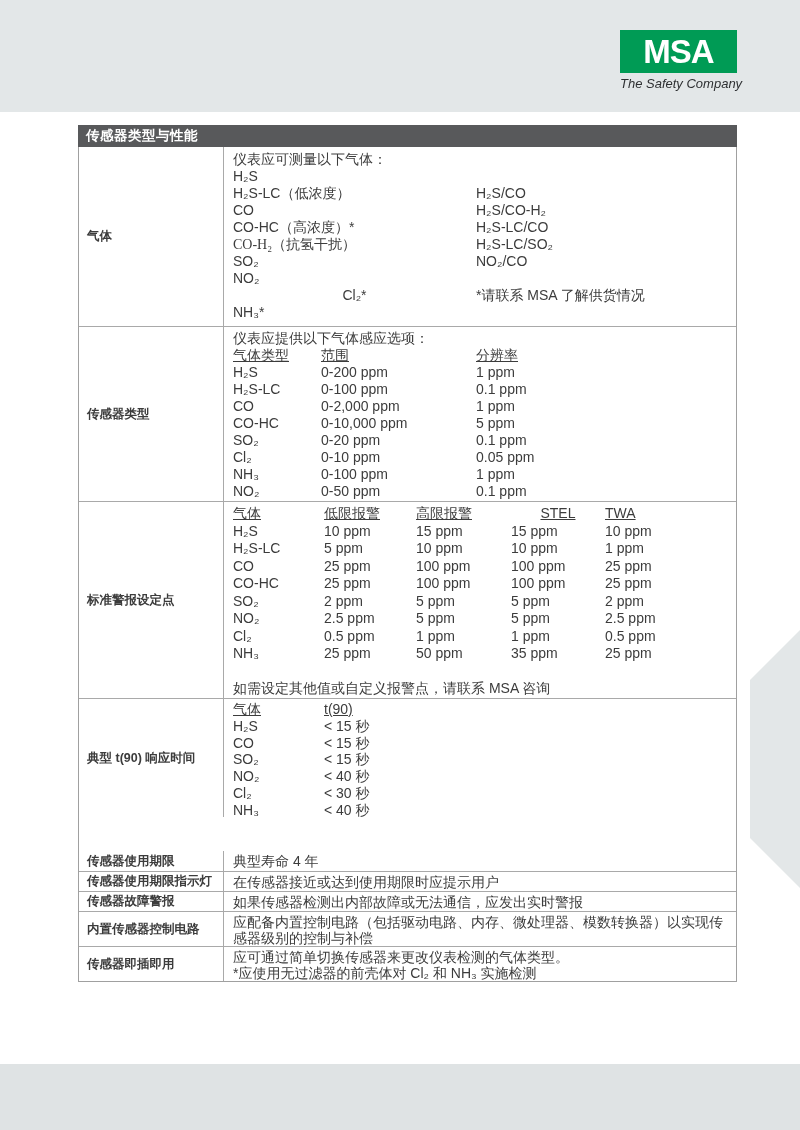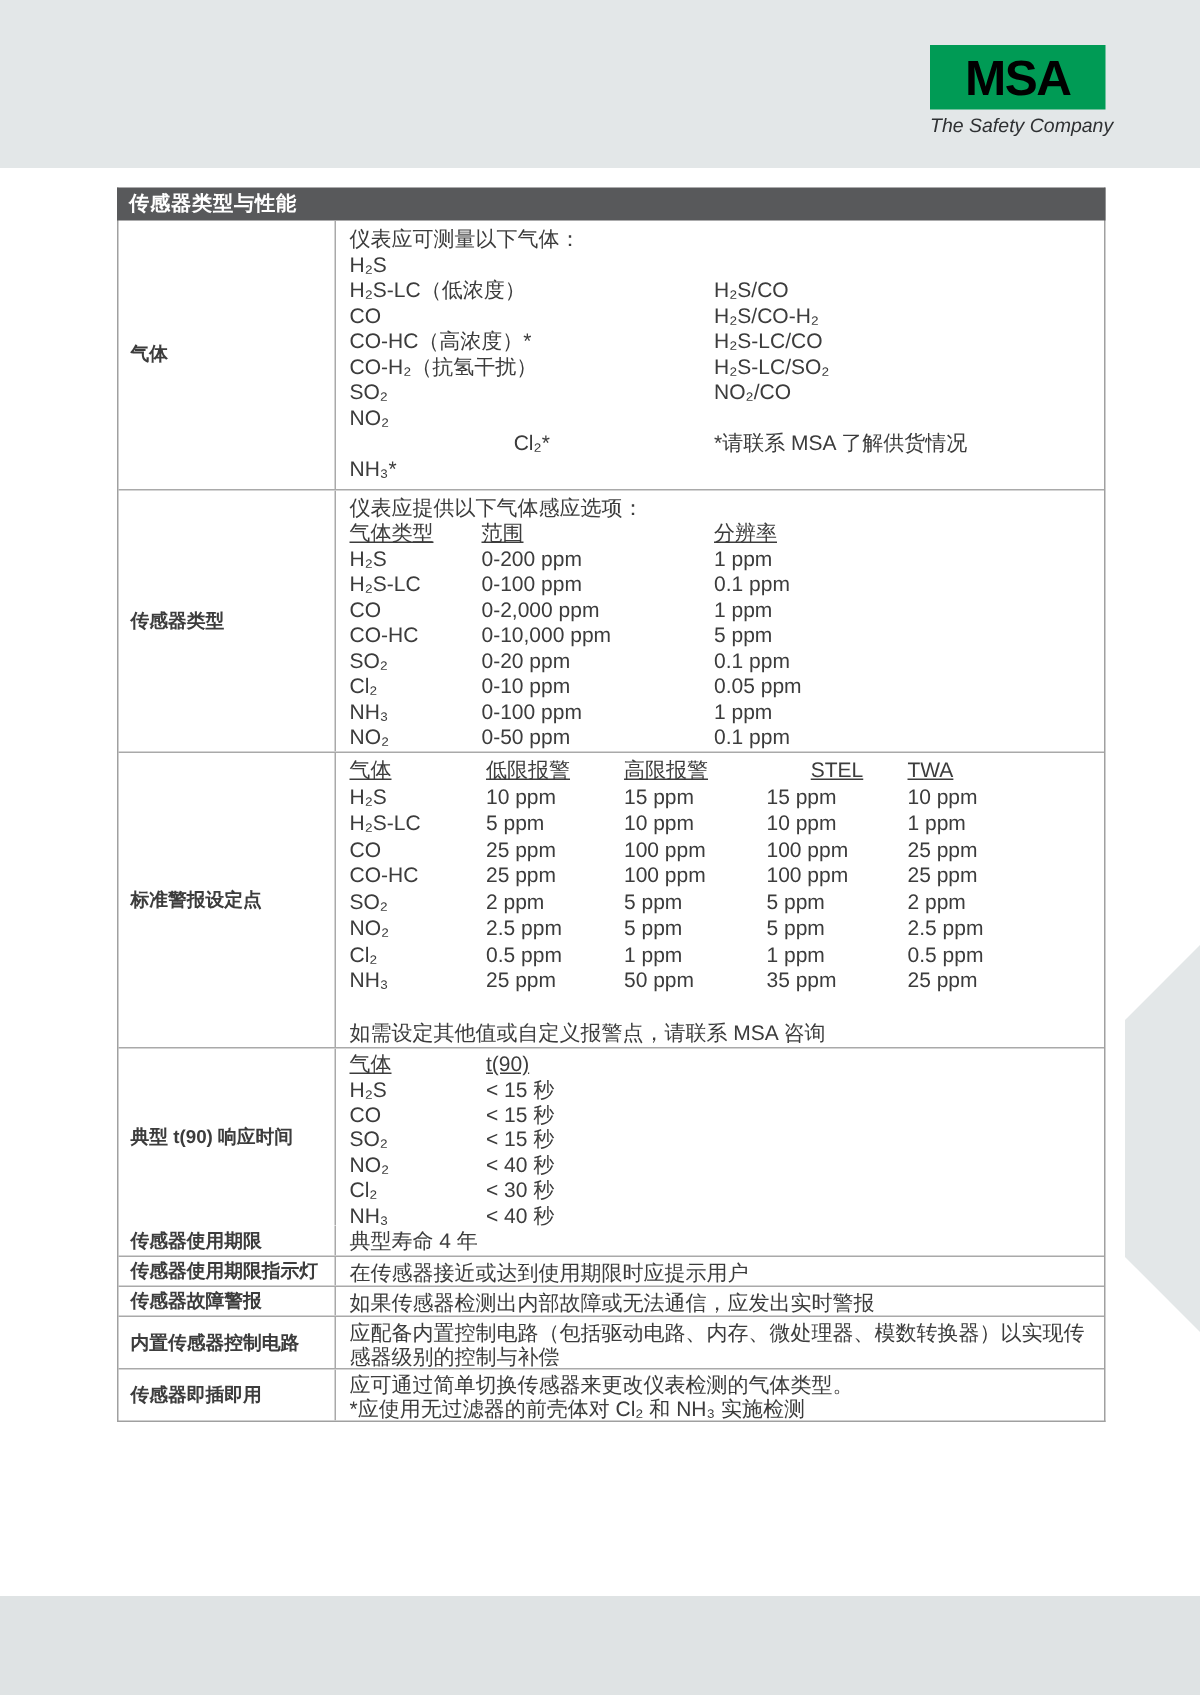--- a/index.html
+++ b/index.html
@@ -9,21 +9,21 @@
     font-family:"Liberation Sans","DejaVu Sans",sans-serif;
     color:#3c3c3c;
   }
   
   .top-band{position:absolute;left:0;top:0;width:800px;height:112px;background:#e3e7e8;}
   .footer-band{position:absolute;left:0;top:1064px;width:800px;height:66px;background:#dfe3e4;}
   .chevron{position:absolute;left:750px;top:630px;width:50px;height:258px;background:#e3e7e8;
     -webkit-clip-path:polygon(100% 0,0 19.4%,0 80.6%,100% 100%);
     clip-path:polygon(100% 0,0 19.4%,0 80.6%,100% 100%);}
   .logo{position:absolute;left:620px;top:30px;width:117px;}
-  .logo-box{width:117px;height:43px;background:#009b55;color:#000000;
+  .logo-box{width:117px;height:43px;background:#009b55;color:#ffffff;
     display:flex;align-items:center;justify-content:center;
     font-weight:bold;font-size:33px;letter-spacing:-1px;line-height:43px;}
   .logo-tagline{width:117px;margin-top:3px;text-align:center;font-size:13px;
     font-weight:normal;font-style:italic;color:#2e3032;white-space:nowrap;}
   
   .spec-table{position:absolute;left:78px;top:125px;width:659px;
     border:1px solid #a0a0a0;border-top:none;box-sizing:border-box;background:#fff;}
   .table-title{height:22px;margin:0 -1px;background:#58595b;color:#ffffff;
     font-size:13.5px;font-weight:bold;line-height:22px;padding-left:8px;letter-spacing:.5px;}
   .trow{display:flex;box-sizing:border-box;overflow:hidden;}
@@ -60,21 +60,21 @@
   <div class="table-title">传感器类型与性能</div>
 
   <div class="trow" style="height:179px">
     <div class="cell-label">气体</div>
     <div class="cell-content lh17 pt4" id="gas-content">
         <div class="tline"><span class="tcell">仪表应可测量以下气体：</span></div>
         <div class="tline"><span class="tcell" style="width: 243px;">H₂S</span><span class="tcell"></span></div>
         <div class="tline"><span class="tcell" style="width: 243px;">H₂S-LC（低浓度）</span><span class="tcell">H₂S/CO</span></div>
         <div class="tline"><span class="tcell" style="width: 243px;">CO</span><span class="tcell">H₂S/CO-H₂</span></div>
         <div class="tline"><span class="tcell" style="width: 243px;">CO-HC（高浓度）*</span><span class="tcell">H₂S-LC/CO</span></div>
-        <div class="tline"><span class="tcell" style="width: 243px;">CO-H₂（抗氢干扰）</span><span class="tcell">H₂S-LC/SO₂</span></div>
+        <div class="tline"><span class="tcell" style="width: 243px; font-family: Liberation Serif, serif;">CO-H₂（抗氢干扰）</span><span class="tcell">H₂S-LC/SO₂</span></div>
         <div class="tline"><span class="tcell" style="width: 243px;">SO₂</span><span class="tcell">NO₂/CO</span></div>
         <div class="tline"><span class="tcell" style="width: 243px;">NO₂</span><span class="tcell"></span></div>
         <div class="tline"><span class="tcell" style="width: 243px; text-align: center;">Cl₂*</span><span class="tcell">*请联系 MSA 了解供货情况</span></div>
         <div class="tline"><span class="tcell" style="width: 243px;">NH₃*</span><span class="tcell"></span></div>
       </div>
   </div>
 
   <div class="trow" style="height:175px">
     <div class="cell-label">传感器类型</div>
     <div class="cell-content lh17 pt3" id="sensor-content">
@@ -115,21 +115,21 @@
         <div class="tline"><span class="tcell" style="width: 91px;">H₂S</span><span class="tcell">&lt; 15 秒</span></div>
         <div class="tline"><span class="tcell" style="width: 91px;">CO</span><span class="tcell">&lt; 15 秒</span></div>
         <div class="tline"><span class="tcell" style="width: 91px;">SO₂</span><span class="tcell">&lt; 15 秒</span></div>
         <div class="tline"><span class="tcell" style="width: 91px;">NO₂</span><span class="tcell">&lt; 40 秒</span></div>
         <div class="tline"><span class="tcell" style="width: 91px;">Cl₂</span><span class="tcell">&lt; 30 秒</span></div>
         <div class="tline"><span class="tcell" style="width: 91px;">NH₃</span><span class="tcell">&lt; 40 秒</span></div>
       </div>
   </div>
 
   <div id="small-rows">
-      <div class="trow" style="height: 20px;">
+      <div class="trow" style="height: 20px; margin-top: 34px;">
         <div class="cell-label">传感器使用期限</div>
         <div class="cell-content lh16 pt2">
           <div class="tline"><span class="tcell wrap">典型寿命 4 年</span></div>
         </div>
       </div>
       <div class="trow" style="height: 20px;">
         <div class="cell-label">传感器使用期限指示灯</div>
         <div class="cell-content lh16 pt2">
           <div class="tline"><span class="tcell wrap">在传感器接近或达到使用期限时应提示用户</span></div>
         </div>

